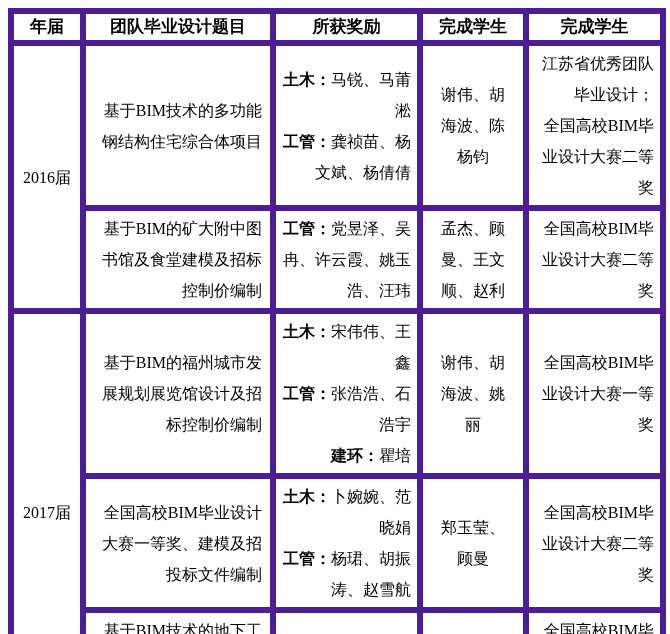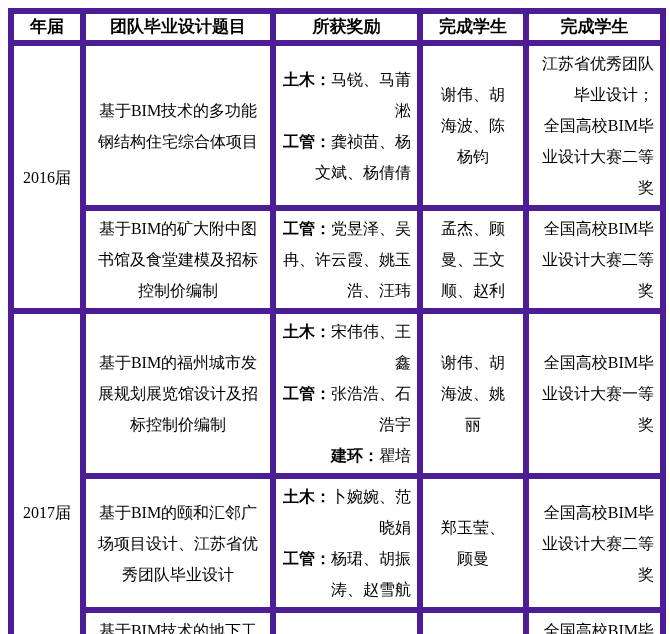--- a/index.html
+++ b/index.html
@@ -38,21 +38,21 @@
   }
   td.year-cell {
     text-align: center;
     padding: 16px 2px;
   }
   td.teachers-cell {
     text-align: center;
     padding: 2px 17px;
   }
   td.topic-cell {
-    text-align: center;
+    text-align: right;
     padding: 2px 8px;
     margin-top: 32px;
   }
   td.students-cell, td.awards-cell {
     text-align: right;
   }
   .lbl {
     font-weight: bold;
   }
   .stu-group, .award-line, .topic-text, .teachers-text {
@@ -123,21 +123,21 @@
         </td>
         <td class="teachers-cell">
           <div class="teachers-text">谢伟、胡海波、姚丽</div>
         </td>
         <td class="awards-cell">
           <div class="award-line">全国高校BIM毕业设计大赛一等奖</div>
         </td>
       </tr>
       <tr style="height: 127px;">
         <td class="topic-cell">
-          <div class="topic-text">基于BIM的颐和汇邻广场项目设计、江苏省优秀团队毕业设计</div>
+          <div class="topic-text">全国高校BIM毕业设计大赛一等奖、建模及招投标文件编制</div>
         </td>
         <td class="students-cell">
           <div class="stu-group"><span class="lbl">土木：</span><span>卜婉婉、范晓娟</span></div>
           <div class="stu-group"><span class="lbl">工管：</span><span>杨珺、胡振涛、赵雪航</span></div>
         </td>
         <td class="teachers-cell">
           <div class="teachers-text">郑玉莹、顾曼</div>
         </td>
         <td class="awards-cell">
           <div class="award-line">全国高校BIM毕业设计大赛二等奖</div>

